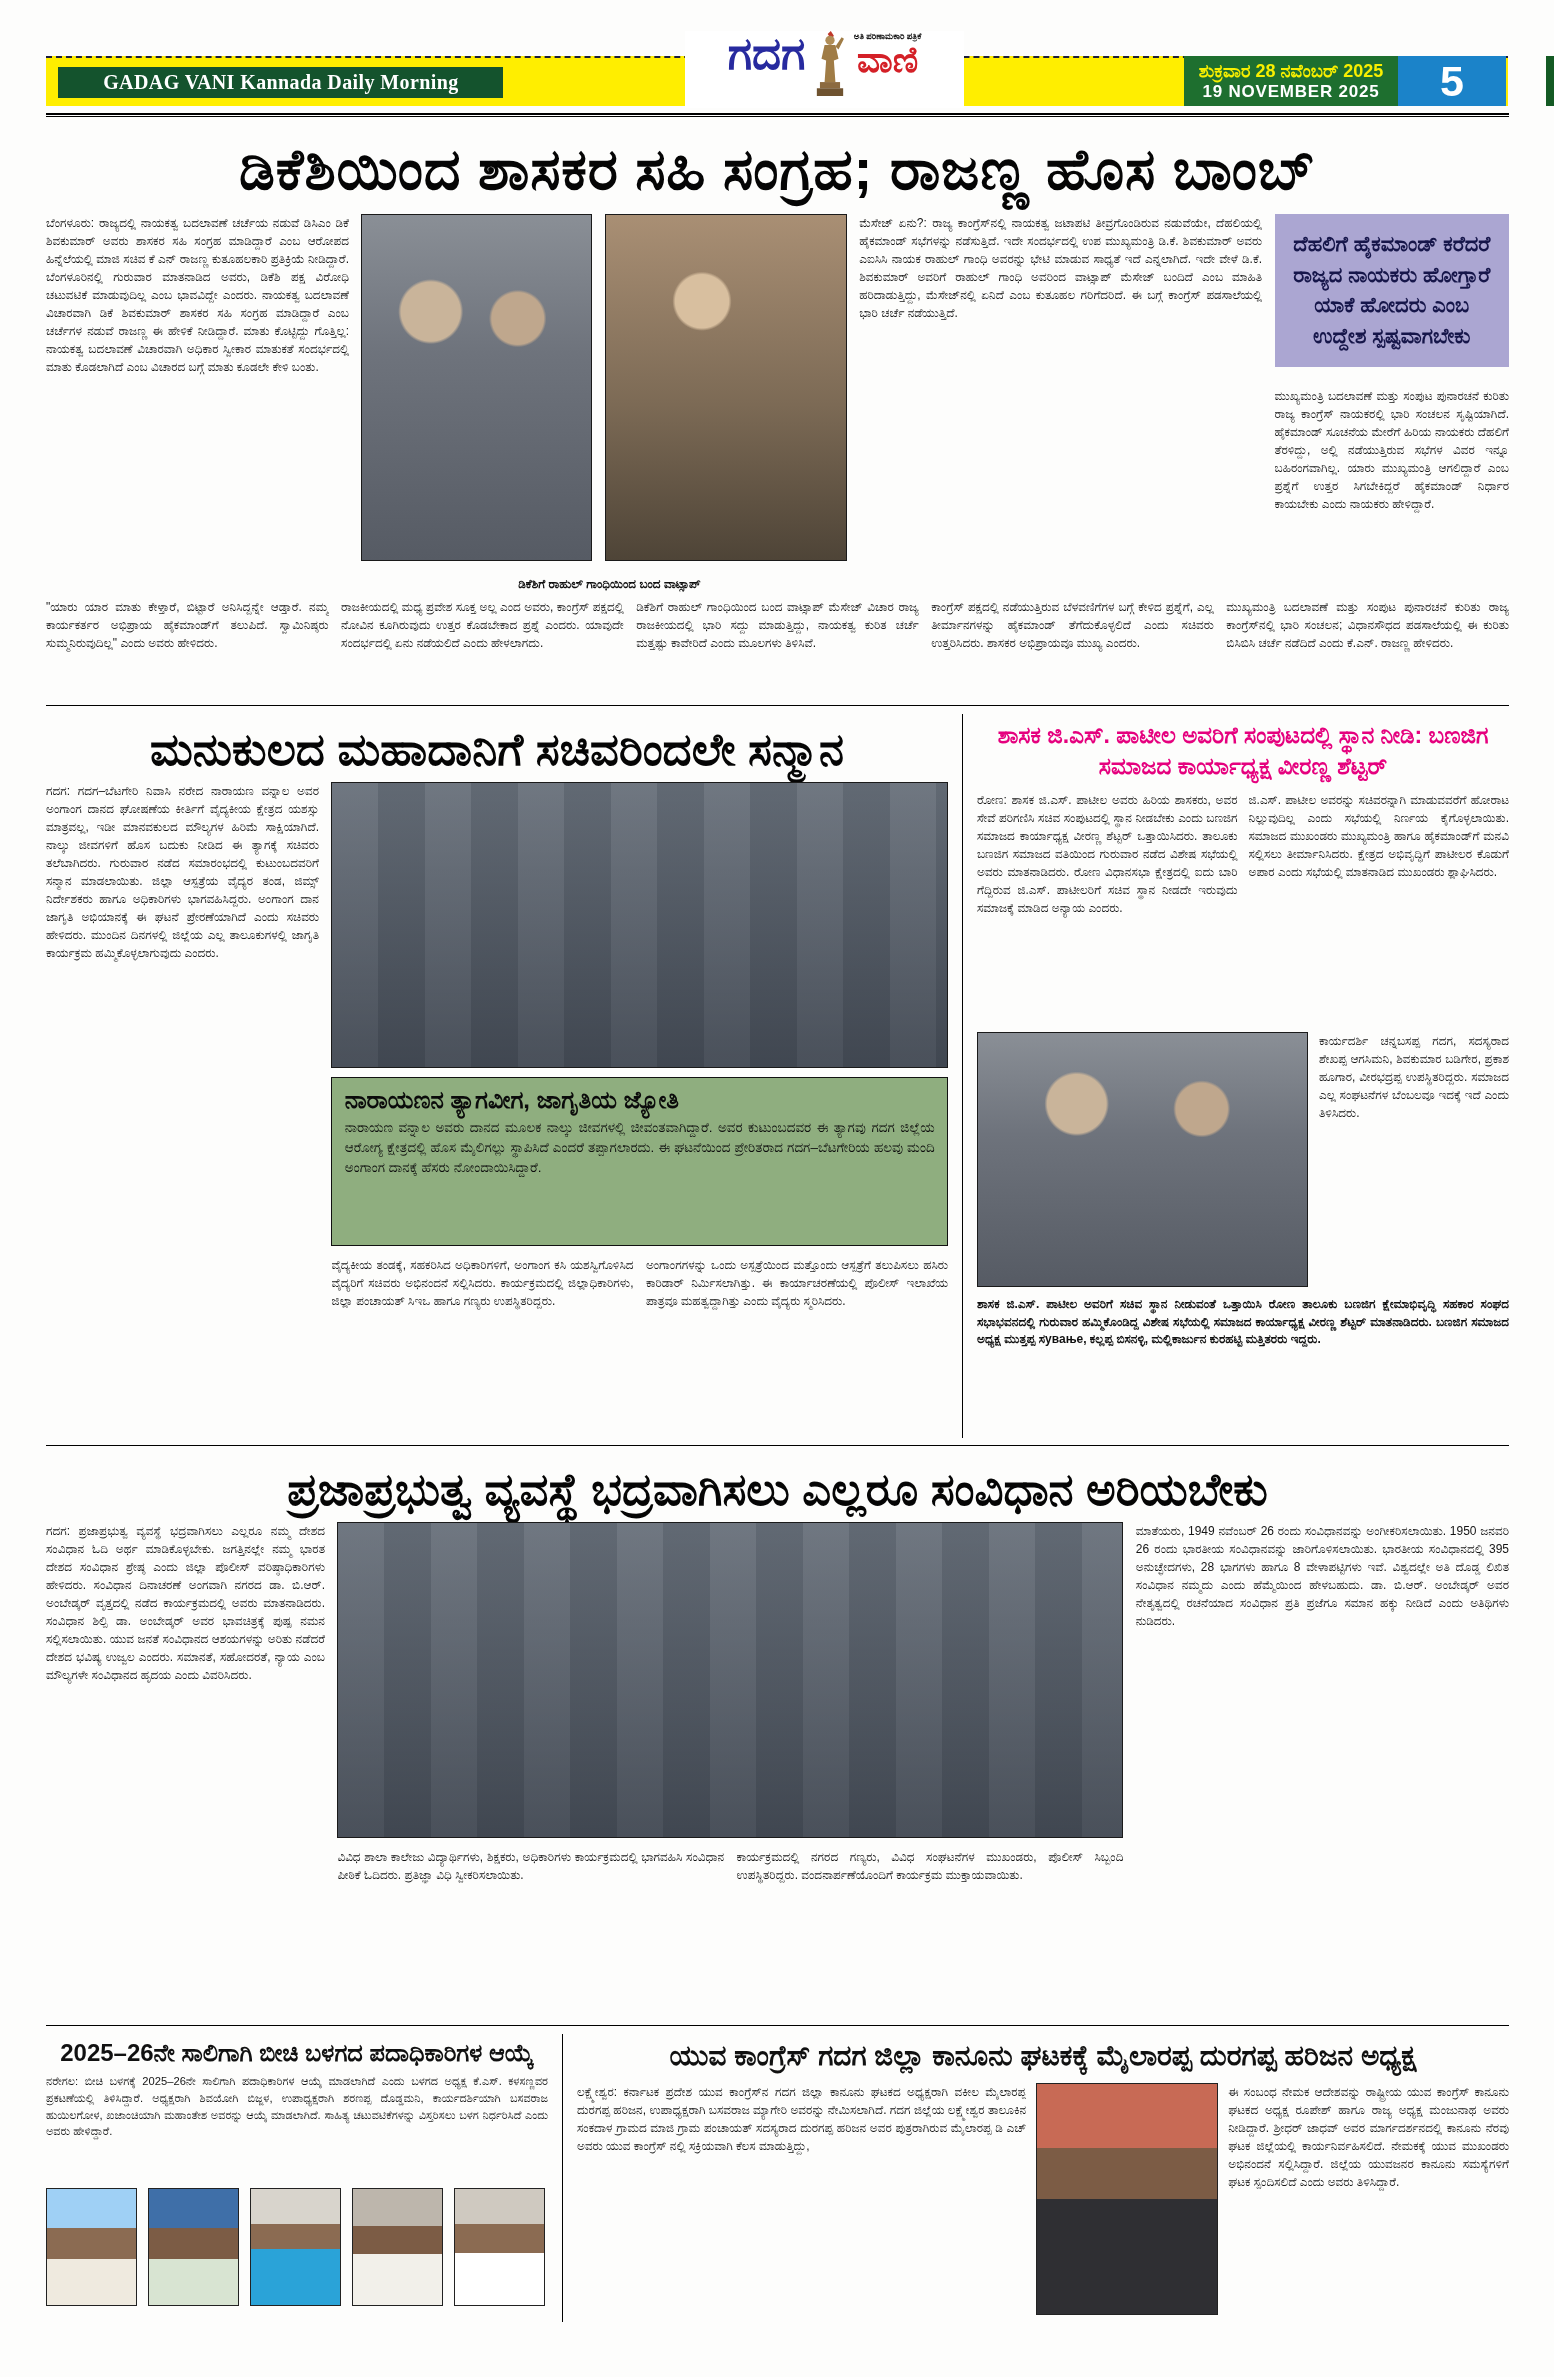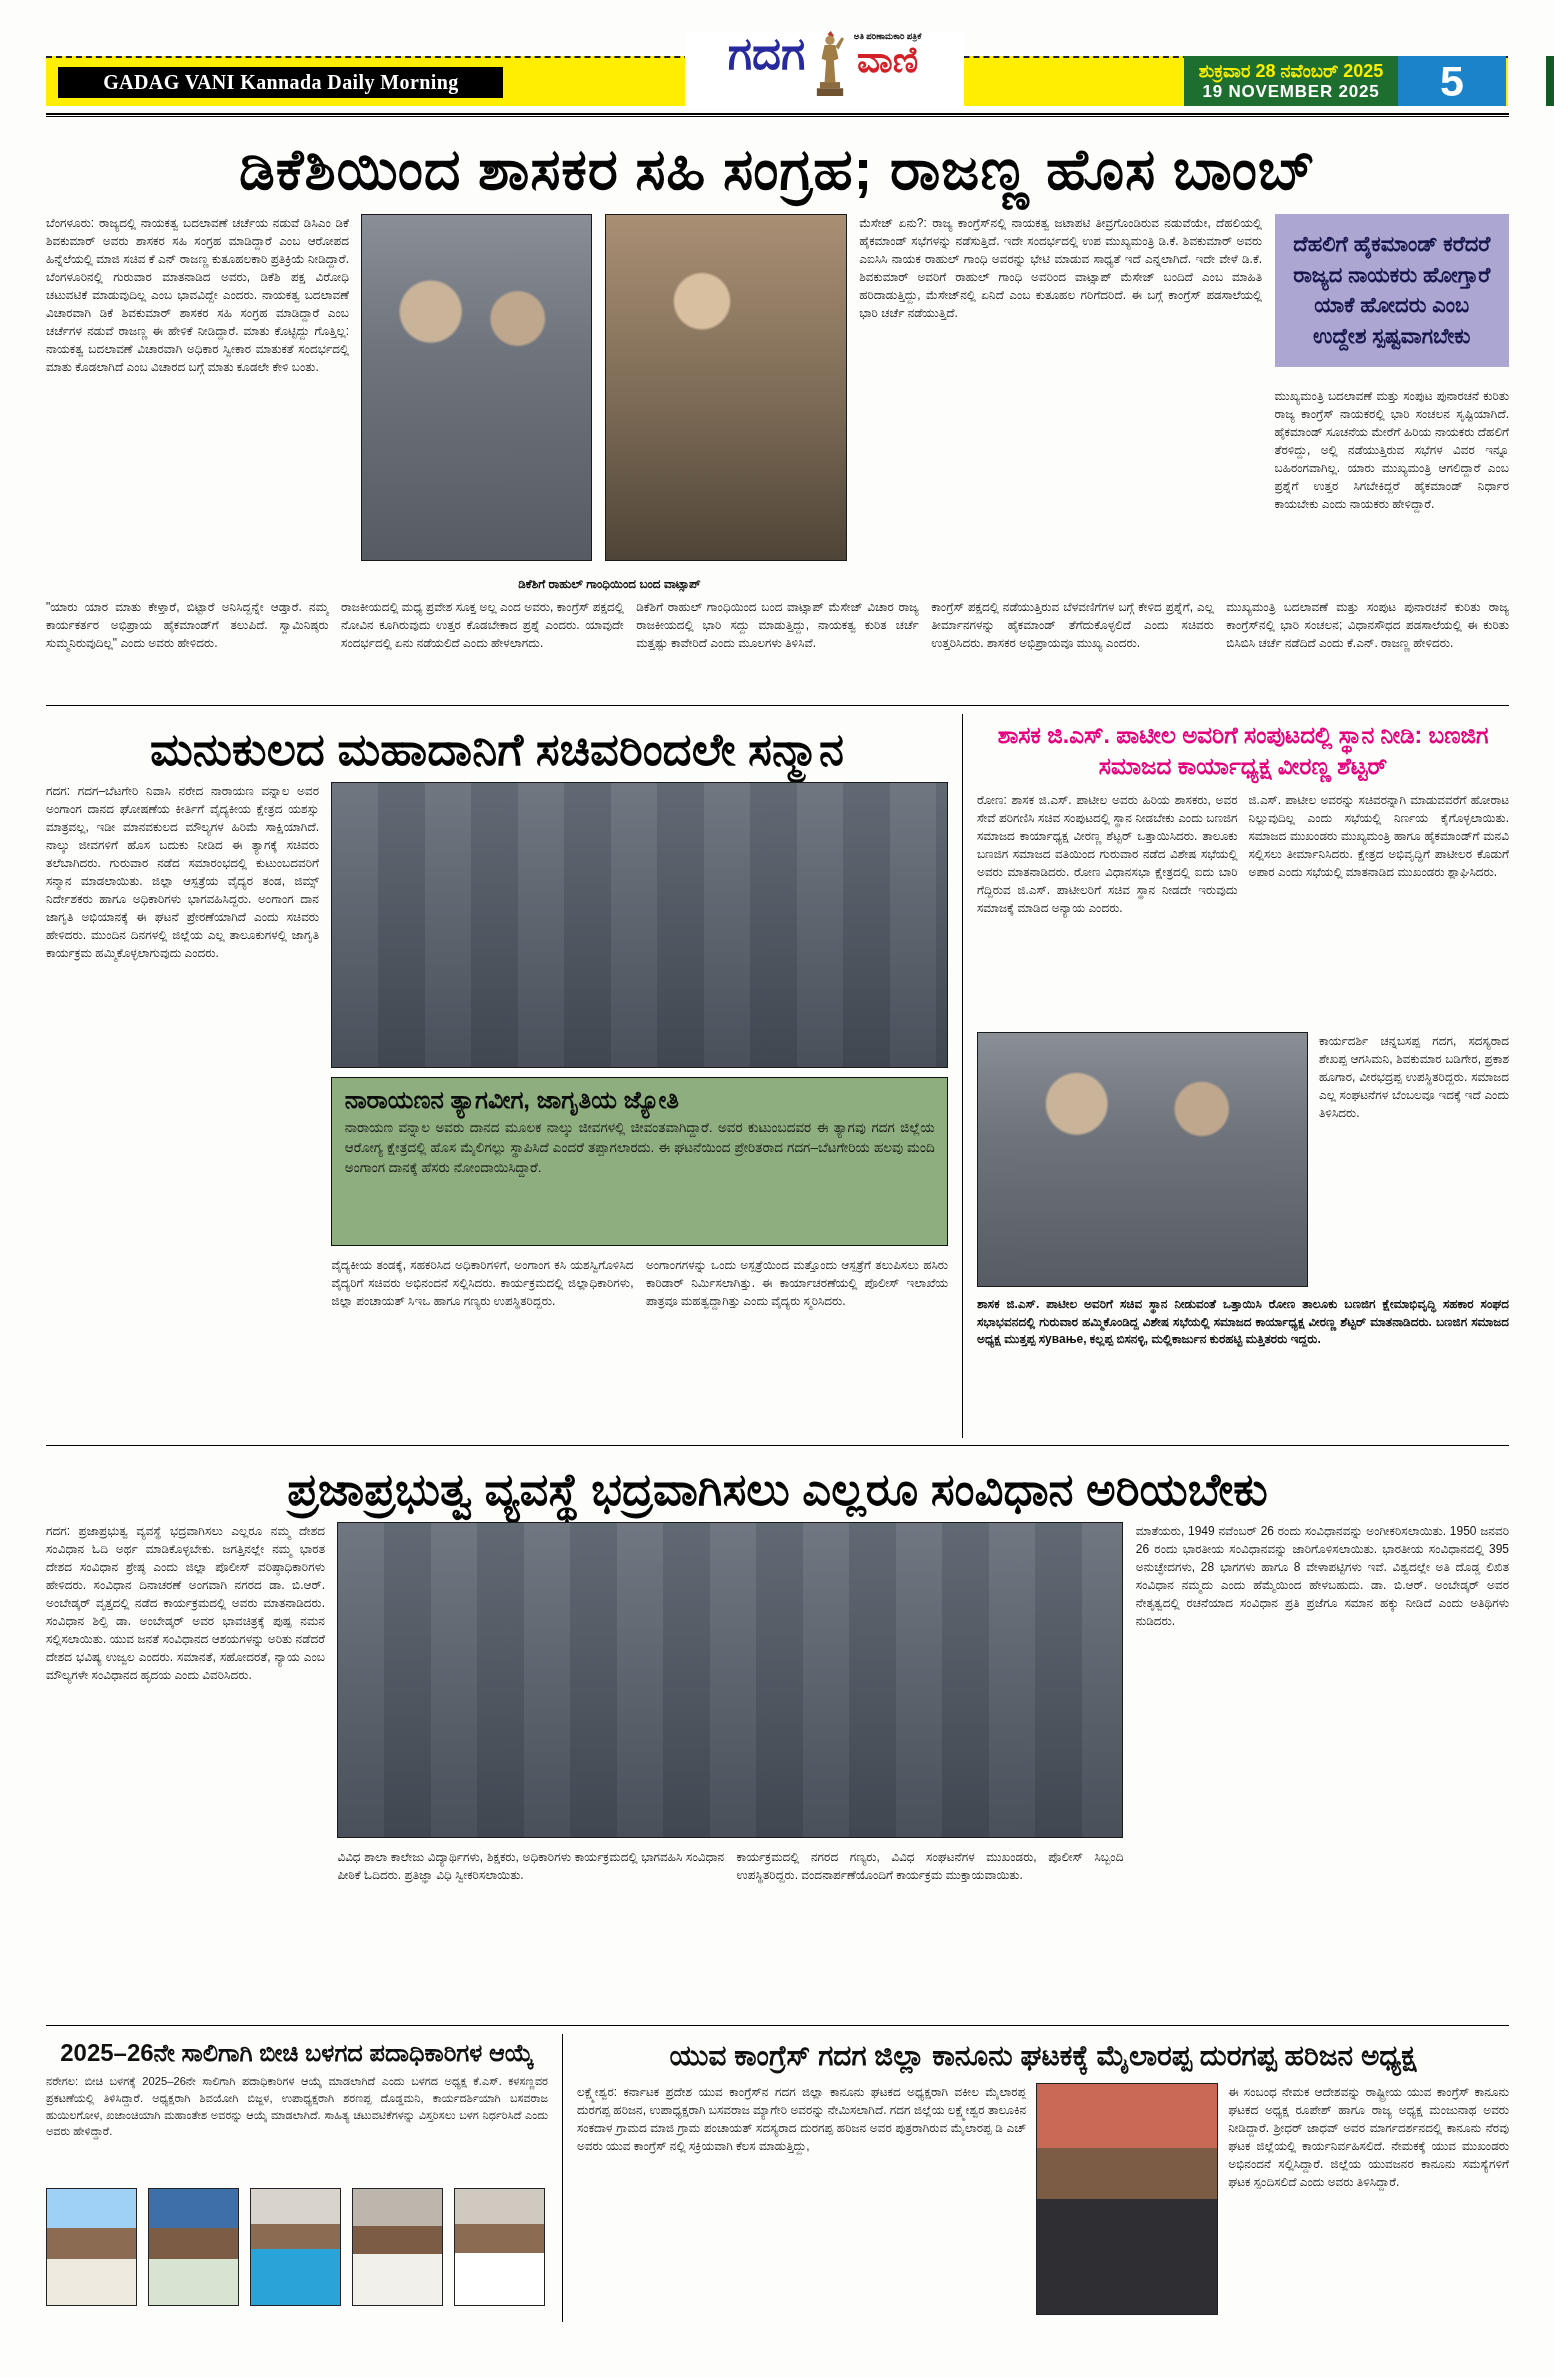--- a/index.html
+++ b/index.html
@@ -2,21 +2,21 @@
 <html style="font-size:12.4px"><head>
 <meta charset="utf-8">
 <style>
   * { margin:0; padding:0; box-sizing:border-box; }
   body { background:#e8e8e8; font-family:"Liberation Sans", sans-serif; }
   .page { position:relative; width:1555px; height:2377px; margin:0 auto; background:#fdfdfc; overflow:hidden; padding:31px 46px 15.5px 46px; }
 
   
   .masthead { position:relative; height:77px; }
   .yellow-band { position:absolute; left:0; right:1.5px; top:25px; height:50px; background:#ffee00; border-top:2.3px dashed #1c1c3a; }
-  .paper-enbox { position:absolute; left:12.4px; top:36px; width:445px; height:31px; background:#000000; color:#fff;
+  .paper-enbox { position:absolute; left:12.4px; top:36px; width:445px; height:31px; background:#14532d; color:#fff;
       display:flex; align-items:center; justify-content:center; font-family:"Liberation Serif", serif;
       font-weight:bold; font-size:20px; letter-spacing:0.4px; }
   .logo-panel { position:absolute; left:639px; top:0; width:279px; height:77px; background:#fff;
       display:flex; align-items:flex-start; justify-content:center; gap:6.2px; }
   .logo-kn-left { color:#272a9f; font-weight:bold; font-size:45px; line-height:1; }
   .statue { width:36px; height:65px; flex:0 0 auto; }
   .logo-right { display:flex; flex-direction:column; align-items:center; }
   .logo-tagline { font-size:8.5px; color:#111; font-weight:bold; white-space:nowrap; }
   .logo-kn-right { color:#d42027; font-weight:bold; font-size:36px; line-height:1; }
   .date-box { position:absolute; left:1138px; top:25px; width:214px; height:50px; background:#1e6f2f;

